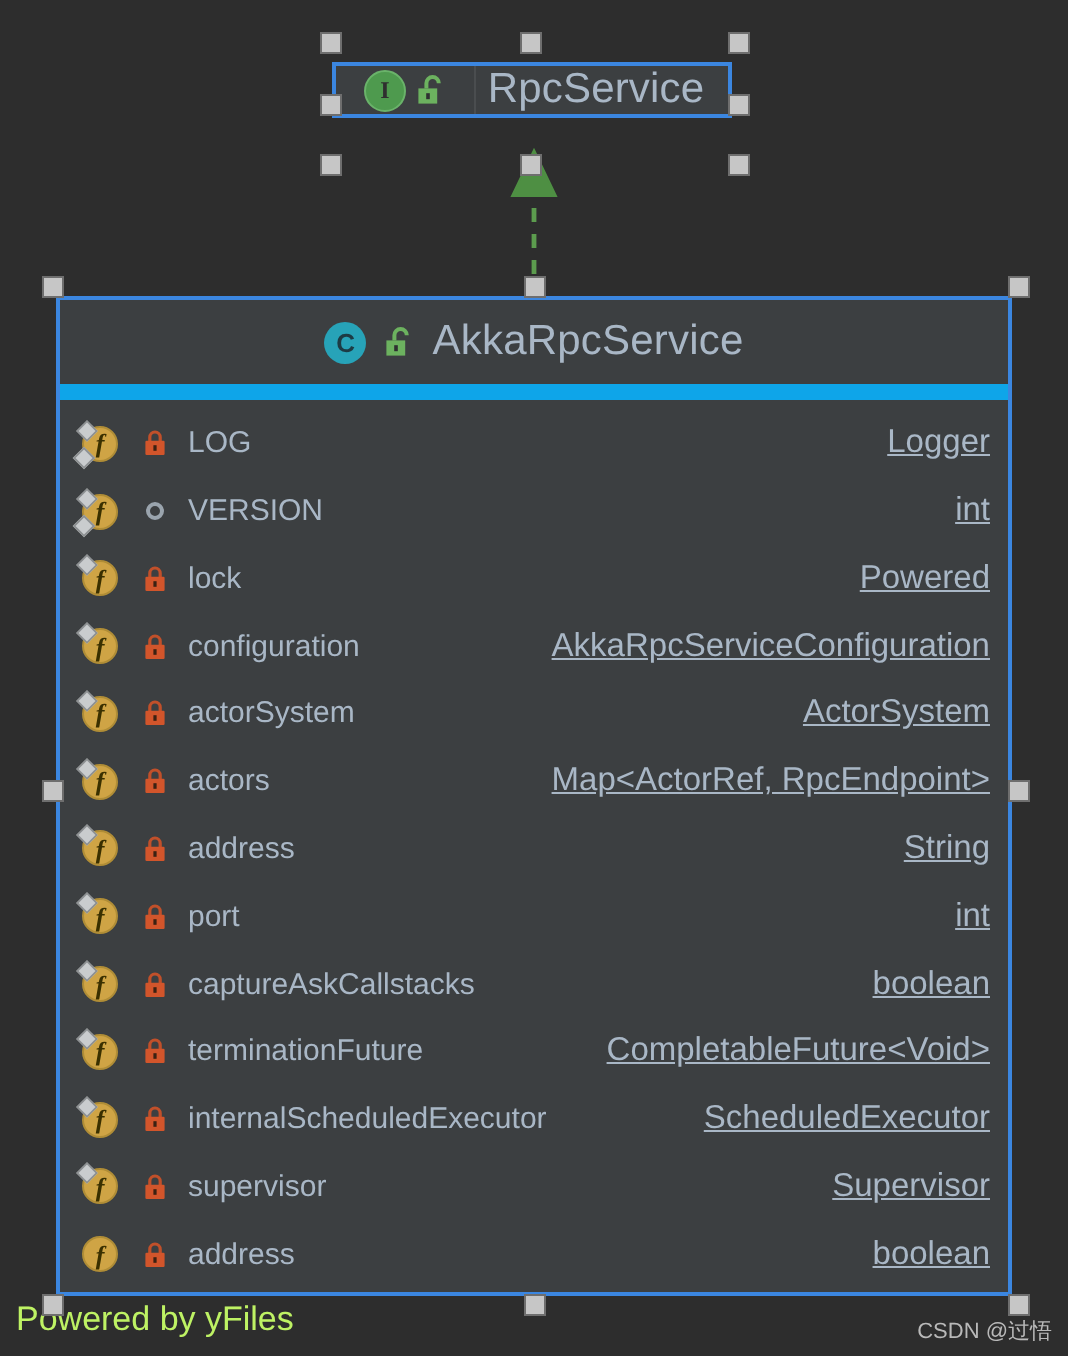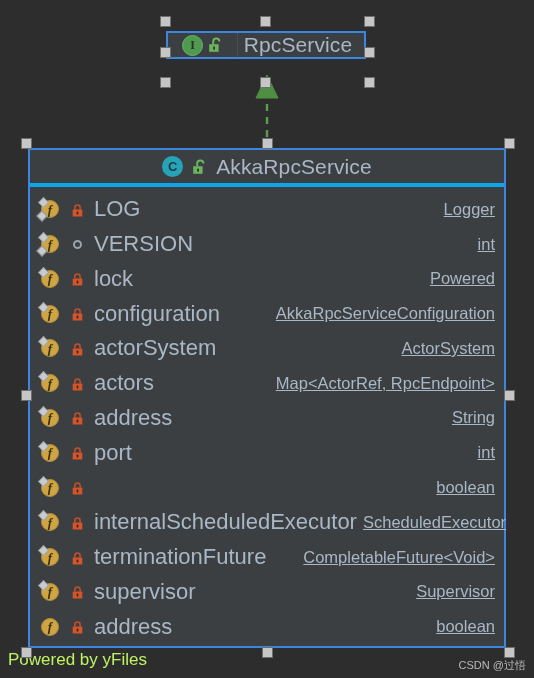--- a/index.html
+++ b/index.html
@@ -73,27 +73,27 @@
   
   #class-node {
     left: 28px;
     top: 148px;
     width: 478px;
     height: 500px;
     display: flex;
     flex-direction: column;
   }
   .class-header {
-    height: 37px;
+    height: 50px;
     flex: none;
     display: flex;
     align-items: center;
     justify-content: center;
     gap: 9px;
-    border-bottom: 4px solid #0ea5e9;
+    border-bottom: 8px solid #0ea5e9;
     box-sizing: border-box;
   }
   .class-header .node-title {
     color: #a9b7c6;
     font-size: 21px;
     letter-spacing: 0.1px;
   }
   .attr-list {
     flex: 1;
     display: flex;
@@ -104,21 +104,21 @@
   .attr-row {
     flex: 1;
     display: flex;
     align-items: center;
     padding: 0 9px 0 10px;
     box-sizing: border-box;
     min-height: 0;
   }
   .attr-name {
     color: #a9b7c6;
-    font-size: 22px;
+    font-size: 15px;
     white-space: nowrap;
     margin-left: 8px;
   }
   .attr-spacer { flex: 1; min-width: 6px; }
   .attr-type {
     color: #a9b7c6;
     font-size: 16.5px;
     white-space: nowrap;
     text-decoration: underline;
   }
@@ -459,54 +459,55 @@
             <span class="disc"></span>
             <span class="pin"></span>
           </span>
           <span class="mod-cell">
             <span class="icon icon-lock-closed"><svg viewBox="0 0 11 13" width="11" height="13">
                 <path d="M2.9 5.6 V3.6 a2.6 2.6 0 0 1 5.2 0 V5.6" fill="none" stroke="#c1502a" stroke-width="1.6"></path>
                 <rect x="0.7" y="5.4" width="9.6" height="7.1" rx="0.6" fill="#d2552b"></rect>
                 <rect x="4.7" y="7.6" width="1.6" height="2.8" fill="#3b2112"></rect>
               </svg></span>
           </span>
+          <span class="attr-name">captureAskCallstacks</span>
           <span class="attr-spacer"></span>
           <span class="attr-type">boolean</span>
         </div>
         <div class="attr-row">
           <span class="icon icon-field">
             <span class="disc"></span>
             <span class="pin"></span>
           </span>
           <span class="mod-cell">
             <span class="icon icon-lock-closed"><svg viewBox="0 0 11 13" width="11" height="13">
                 <path d="M2.9 5.6 V3.6 a2.6 2.6 0 0 1 5.2 0 V5.6" fill="none" stroke="#c1502a" stroke-width="1.6"></path>
                 <rect x="0.7" y="5.4" width="9.6" height="7.1" rx="0.6" fill="#d2552b"></rect>
                 <rect x="4.7" y="7.6" width="1.6" height="2.8" fill="#3b2112"></rect>
               </svg></span>
           </span>
+          <span class="attr-name">terminationFuture</span>
+          <span class="attr-spacer"></span>
+          <span class="attr-type">CompletableFuture&lt;Void&gt;</span>
+        </div>
+        <div class="attr-row">
+          <span class="icon icon-field">
+            <span class="disc"></span>
+            <span class="pin"></span>
+          </span>
+          <span class="mod-cell">
+            <span class="icon icon-lock-closed"><svg viewBox="0 0 11 13" width="11" height="13">
+                <path d="M2.9 5.6 V3.6 a2.6 2.6 0 0 1 5.2 0 V5.6" fill="none" stroke="#c1502a" stroke-width="1.6"></path>
+                <rect x="0.7" y="5.4" width="9.6" height="7.1" rx="0.6" fill="#d2552b"></rect>
+                <rect x="4.7" y="7.6" width="1.6" height="2.8" fill="#3b2112"></rect>
+              </svg></span>
+          </span>
           <span class="attr-name">internalScheduledExecutor</span>
           <span class="attr-spacer"></span>
           <span class="attr-type">ScheduledExecutor</span>
-        </div>
-        <div class="attr-row">
-          <span class="icon icon-field">
-            <span class="disc"></span>
-            <span class="pin"></span>
-          </span>
-          <span class="mod-cell">
-            <span class="icon icon-lock-closed"><svg viewBox="0 0 11 13" width="11" height="13">
-                <path d="M2.9 5.6 V3.6 a2.6 2.6 0 0 1 5.2 0 V5.6" fill="none" stroke="#c1502a" stroke-width="1.6"></path>
-                <rect x="0.7" y="5.4" width="9.6" height="7.1" rx="0.6" fill="#d2552b"></rect>
-                <rect x="4.7" y="7.6" width="1.6" height="2.8" fill="#3b2112"></rect>
-              </svg></span>
-          </span>
-          <span class="attr-name">terminationFuture</span>
-          <span class="attr-spacer"></span>
-          <span class="attr-type">CompletableFuture&lt;Void&gt;</span>
         </div>
         <div class="attr-row">
           <span class="icon icon-field">
             <span class="disc"></span>
             <span class="pin"></span>
           </span>
           <span class="mod-cell">
             <span class="icon icon-lock-closed"><svg viewBox="0 0 11 13" width="11" height="13">
                 <path d="M2.9 5.6 V3.6 a2.6 2.6 0 0 1 5.2 0 V5.6" fill="none" stroke="#c1502a" stroke-width="1.6"></path>
                 <rect x="0.7" y="5.4" width="9.6" height="7.1" rx="0.6" fill="#d2552b"></rect>

